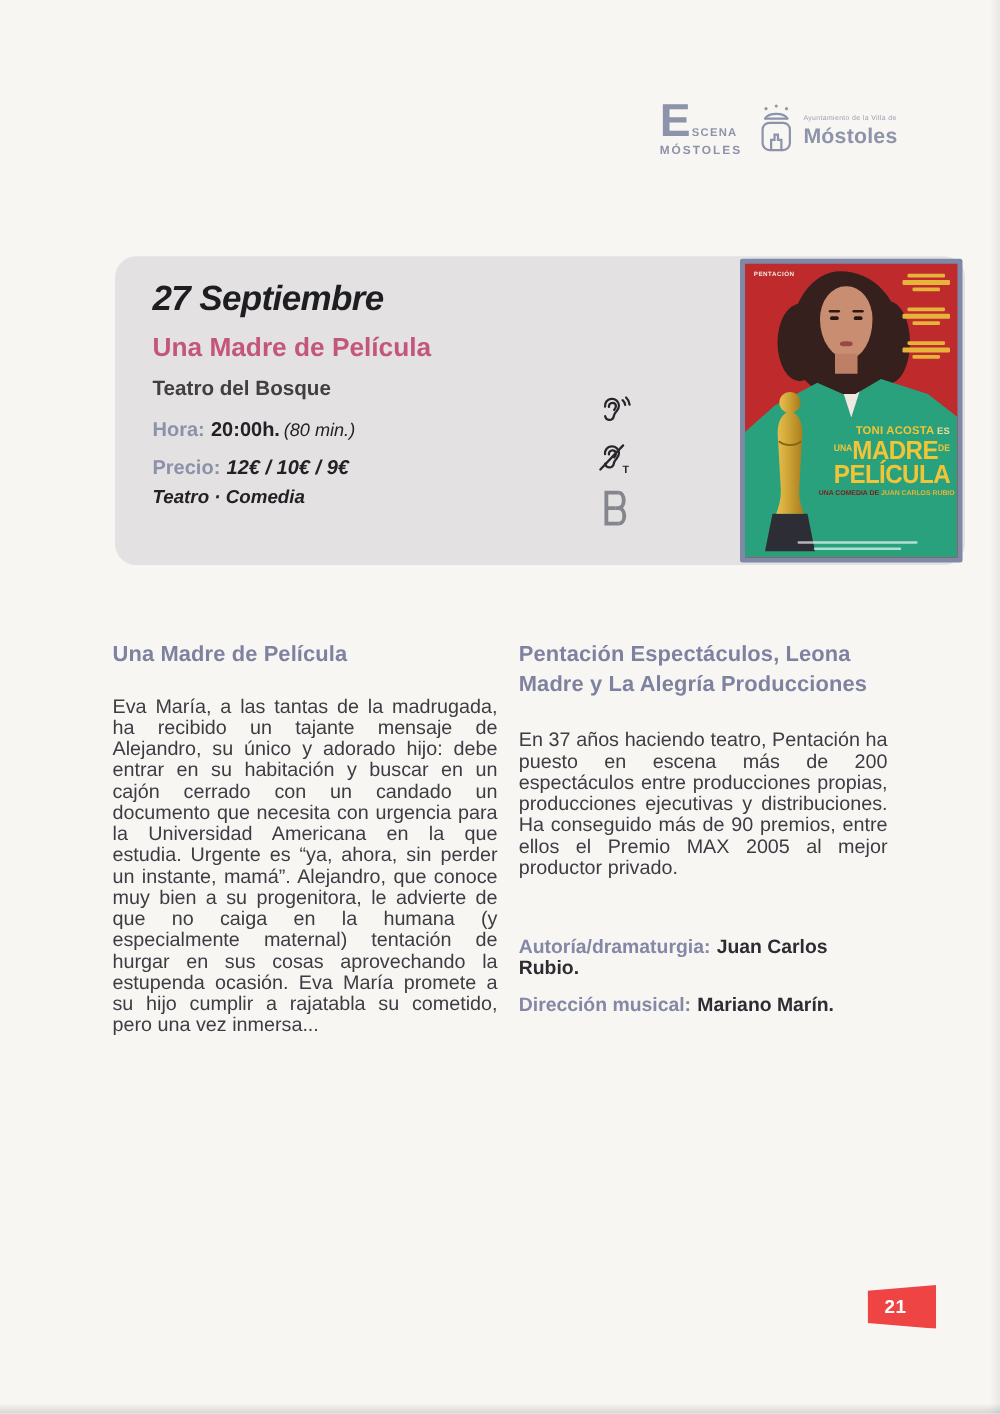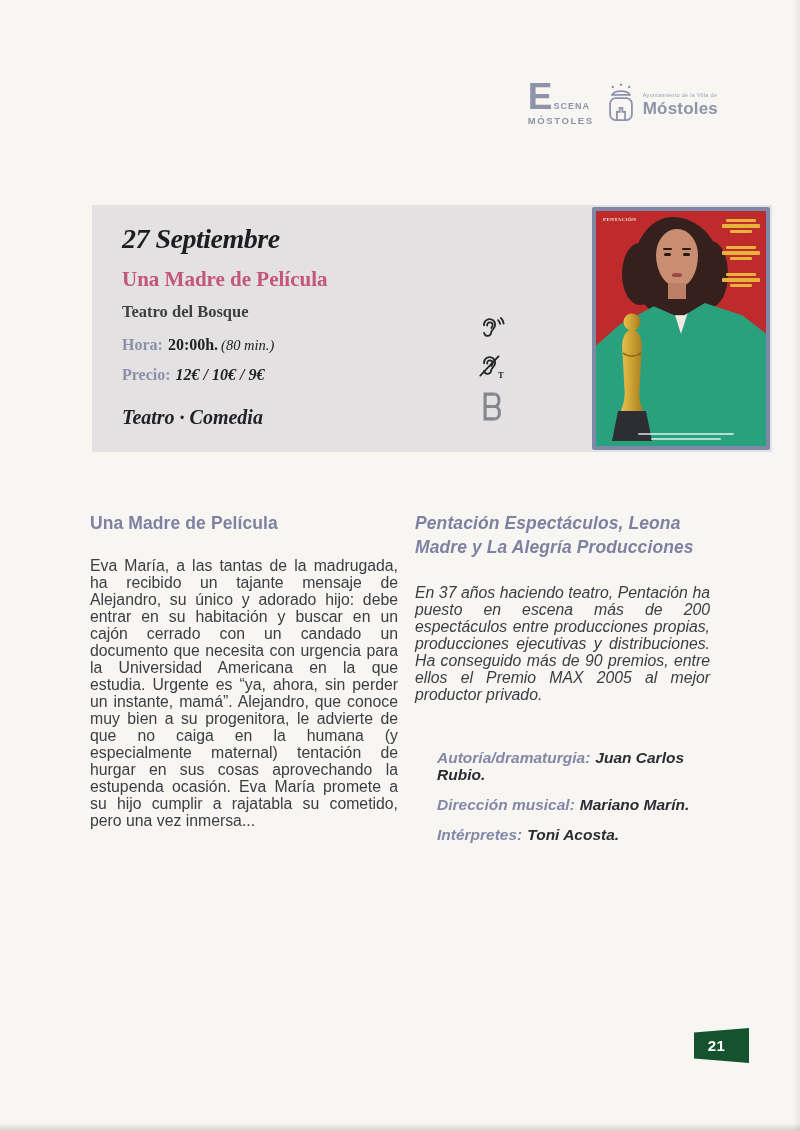--- a/index.html
+++ b/index.html
@@ -22,33 +22,33 @@
   .escena-e{font-size:37px;font-weight:800;line-height:30px;letter-spacing:-1px;}
   .escena-scena{font-size:9px;font-weight:800;letter-spacing:1px;margin-left:2px;margin-bottom:1px;}
   .escena-mostoles{font-size:9.5px;font-weight:800;letter-spacing:1.6px;margin-top:3px;}
   .mostoles-logo{display:flex;align-items:center;gap:7px;}
   .mostoles-text{display:flex;flex-direction:column;}
   .mostoles-tiny{font-size:5.5px;letter-spacing:.3px;color:#9aa0b3;}
   .mostoles-name{font-size:17px;font-weight:700;letter-spacing:.2px;margin-top:1px;}
 
   
   .event-card{position:absolute;left:92px;top:205px;width:680px;height:247px;
-    background:#e3e1e2;border-radius:0;font-family:Liberation Serif, serif;}
+    background:#e3e1e2;border-radius:17px;}
   .card-date{position:absolute;left:30px;top:18px;font-size:28px;font-weight:800;font-style:italic;
     color:#1e1e22;letter-spacing:-0.5px;}
   .card-title{position:absolute;left:30px;top:62px;font-size:21px;font-weight:700;color:#c4557c;}
   .card-venue{position:absolute;left:30px;top:97px;font-size:16.5px;font-weight:600;color:#404040;}
   .card-line{position:absolute;left:30px;font-size:16px;color:#222226;text-align:right;}
   .card-line.hora{top:131px;}
   .card-line.precio{top:161px;}
   .card-label{color:#8b91a9;font-weight:700;margin-right:5px;}
   .card-value{font-weight:600;}
   .card-duration{font-style:italic;font-size:14.5px;margin-left:3px;}
   .card-price-value{font-style:italic;font-weight:600;}
-  .card-genre{position:absolute;left:30px;top:201px;font-size:20px;font-weight:700;font-style:italic;color:#222226;}
+  .card-genre{position:absolute;left:30px;top:184px;font-size:15px;font-weight:700;font-style:italic;color:#222226;}
 
   .access-icons{position:absolute;left:384px;top:110px;display:flex;flex-direction:column;gap:10px;align-items:center;}
   .access-icons svg{display:block;}
 
   
   .poster{position:absolute;top:2px;right:2px;width:178px;height:243px;
     border:4px solid #7e88a7;border-radius:2px;box-sizing:border-box;
     background:#bf2b2d;overflow:hidden;}
   .p-hair{position:absolute;left:36px;top:6px;width:88px;height:102px;background:#35201d;
     border-radius:46% 54% 48% 52%/55% 50% 50% 45%;}
@@ -80,33 +80,33 @@
   .p-sub{margin-top:3px;font-size:5.5px;font-weight:700;color:#7d1d1b;white-space:nowrap;}
   .p-sub .name{color:#e7b33a;}
   .p-credits{position:absolute;left:30px;bottom:6px;width:120px;display:flex;flex-direction:column;gap:3px;align-items:center;}
   .p-credits i{display:block;height:2px;background:rgba(255,255,255,.65);border-radius:1px;}
   .p-credits i.a{width:96px;}.p-credits i.b{width:70px;}
 
   
   .content{position:absolute;left:90px;top:512px;width:620px;}
   .col{position:absolute;top:0;}
   .col-left{left:0;width:308px;}
-  .col-right{left:325px;width:295px;font-style:italic;}
+  .col-right{left:325px;width:295px;}
   .col h3{margin:0;font-size:17.5px;line-height:23.5px;font-weight:700;color:#7f81a1;letter-spacing:.1px;}
   .col p{margin:0;font-size:15.8px;line-height:17px;color:#3c3c42;text-align:justify;}
   .col-left p{margin-top:21px;}
   .col-right p{margin-top:25px;}
-  .credits{margin-top:46px;margin-left:22px;}
+  .credits{margin-top:46px;}
   .credit-line{font-size:15.5px;line-height:17px;margin-bottom:13px;color:#2c2c32;}
   .credit-label{color:#8488a6;font-weight:700;margin-right:5px;}
   .credit-value{font-weight:600;}
 
   
   .page-badge{position:absolute;left:694px;top:1028px;width:55px;height:35px;
-    background:#14532d;clip-path:polygon(0 13%,100% 0,100% 100%,0 87%);
+    background:#ef4444;clip-path:polygon(0 13%,100% 0,100% 100%,0 87%);
     display:flex;align-items:center;justify-content:center;}
   .page-badge span{color:#fff;font-size:15px;font-weight:700;letter-spacing:.5px;margin-right:10px;}
 </style>
 </head>
 <body>
 
 <div class="page">
 
   <div class="logos">
     <div class="escena-logo">
@@ -211,20 +211,33 @@
             <i class="a"></i>
             <i class="b"></i>
             <i class="c"></i>
           </span>
         <span class="p-laurel">
             <i class="a"></i>
             <i class="b"></i>
             <i class="c"></i>
           </span>
       </div>
+      <div class="p-text">
+        <div class="p-topline">
+          <span>TONI ACOSTA</span><span class="suffix">ES</span>
+        </div>
+        <div class="p-title">
+          <span class="small">UNA</span><span>MADRE</span><span class="small">DE</span>
+        </div>
+        <div class="p-title">PELÍCULA</div>
+        <div class="p-sub">
+          <span>UNA COMEDIA DE</span>
+          <span class="name">JUAN CARLOS RUBIO</span>
+        </div>
+      </div>
       <div class="p-credits">
           <i class="a"></i>
           <i class="b"></i>
         </div>
     </div>
   </div>
 
   <div class="content">
     <div class="col col-left">
       <h3>Una Madre de Película</h3>
@@ -233,23 +246,20 @@
     <div class="col col-right">
       <h3>Pentación Espectáculos, Leona Madre y La Alegría Producciones</h3>
       <p>En 37 años haciendo teatro, Pentación ha puesto en escena más de 200 espectáculos entre producciones propias, producciones ejecutivas y distribuciones. Ha conseguido más de 90 premios, entre ellos el Premio MAX 2005 al mejor productor privado.</p>
       <div class="credits">
         <div class="credit-line">
           <span class="credit-label">Autoría/dramaturgia:</span><span class="credit-value">Juan Carlos Rubio.</span>
         </div>
         <div class="credit-line">
           <span class="credit-label">Dirección musical:</span><span class="credit-value">Mariano Marín.</span>
         </div>
-        <div class="credit-line">
-          <span class="credit-label">Intérpretes:</span><span class="credit-value">Toni Acosta.</span>
-        </div>
       </div>
     </div>
   </div>
 
   <div class="page-badge">
     <span>21</span>
   </div>
 
   <div class="page-right-edge"></div>
   <div class="page-bottom-edge"></div>

